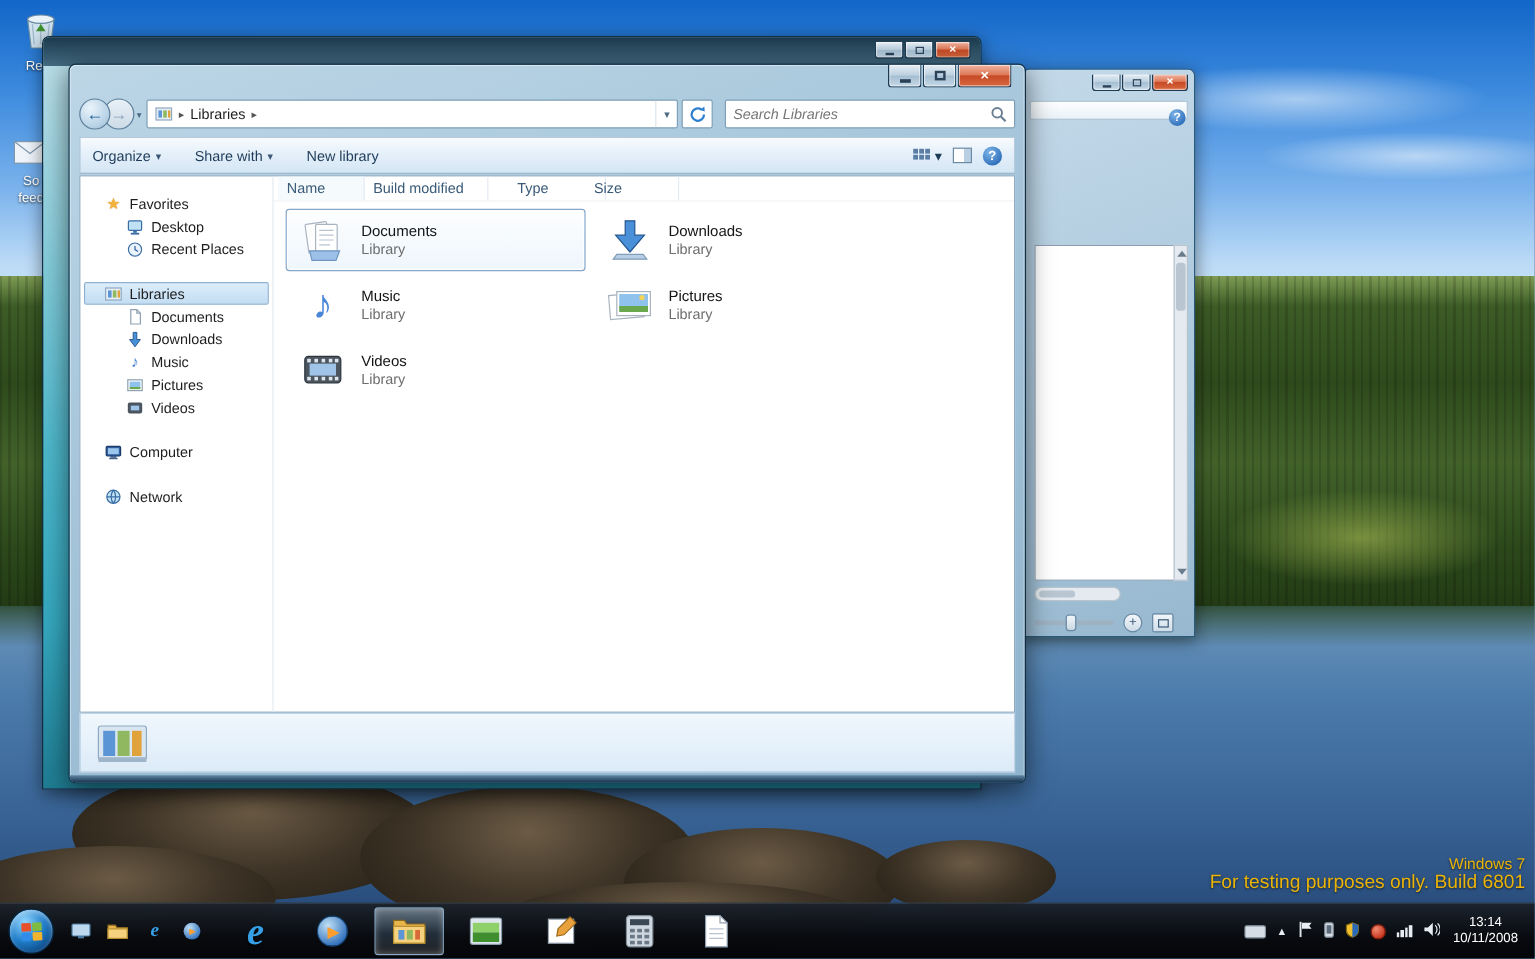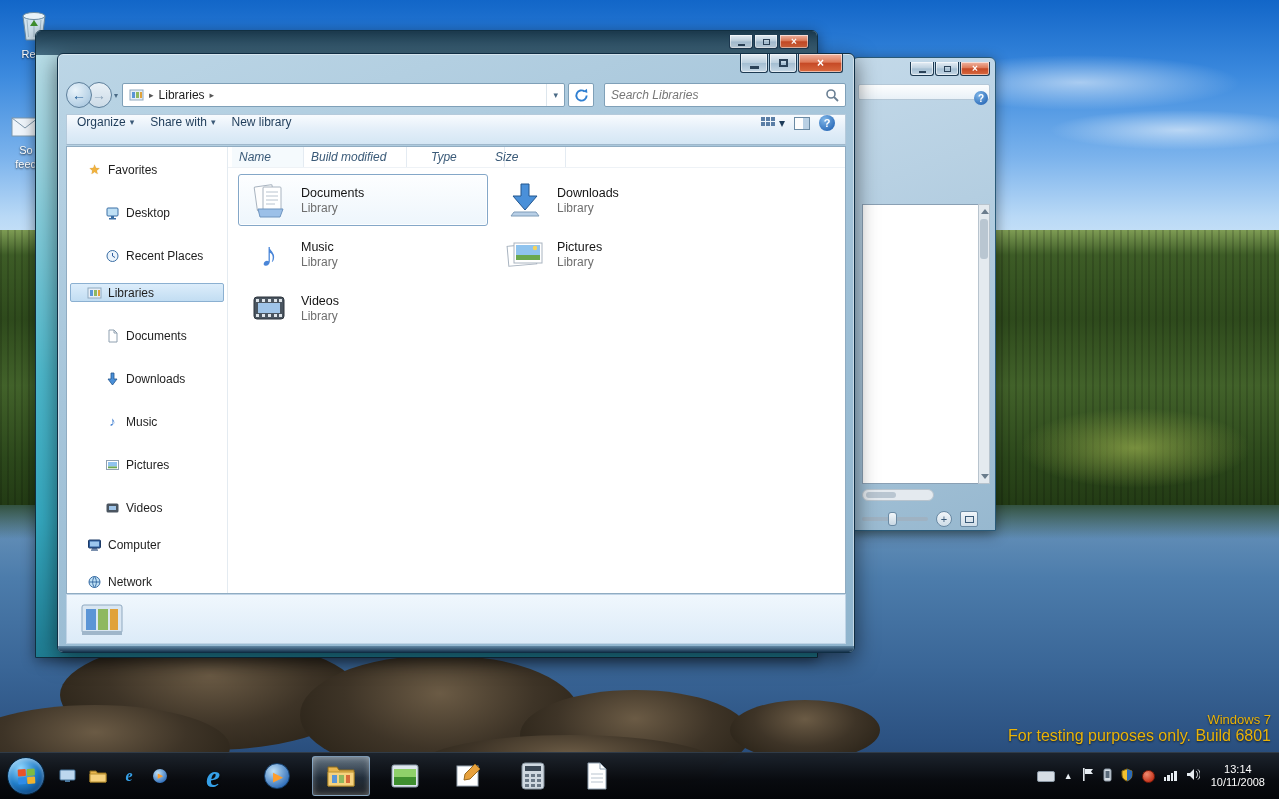--- a/index.html
+++ b/index.html
@@ -112,44 +112,44 @@
   .rfbtn { width:26px; height:24px; margin-left:3px; background:#fff; border:1px solid #7fa0b8; border-radius:2px;
     display:flex; align-items:center; justify-content:center; flex:0 0 auto; }
   .search { width:242px; height:24px; margin-left:10px; background:#fff; border:1px solid #7fa0b8; border-radius:2px;
     display:flex; align-items:center; padding:0 6px; flex:0 0 auto; }
   .search input { border:none; outline:none; flex:1; min-width:0; background:transparent;
     font:italic 12px "Liberation Sans", sans-serif; color:#b91c1c; }
   .search input::placeholder { color:#767676; font-style:italic; }
 
   .cmdbar { position:absolute; top:60px; left:8px; right:8px; height:31px;
     background:linear-gradient(#f8fbfe,#e4eff9 48%,#d4e6f4); border:1px solid #b5cadb; border-bottom-color:#9fb8cc;
-    display:flex; align-items:flex-start; padding:0 10px; gap:16px; color:#1e3c5a; }
+    display:flex; align-items:center; padding:0 10px; gap:28px; color:#1e3c5a; }
   .cmditem { display:flex; align-items:center; gap:4px; }
   .cmditem .dd { font-size:9px; color:#3c5a78; }
   .cmd-right { margin-left:auto; display:flex; align-items:center; gap:9px; }
   .viewsbtn { display:flex; align-items:center; gap:3px; }
   .panebtn i { display:block; width:16px; height:13px; border:1px solid #6a8aa4; background:linear-gradient(90deg,#fdfdfd 60%, #b9d0e4 60%); }
   .helpbtn { width:16px; height:16px; border-radius:50%; background:radial-gradient(circle at 35% 30%, #7fb6e8, #2a6ab8 80%);
     color:#fff; font-size:11px; font-weight:bold; display:flex; align-items:center; justify-content:center; }
 
   .mainarea { position:absolute; top:92px; left:8px; right:8px; bottom:58px;
     background:#fff; border:1px solid #90acc2; display:flex; }
   .navpane { width:161px; flex:0 0 auto; border-right:1px solid #e4ebf1; padding-top:13px; overflow:hidden; }
   .nav-row { display:flex; align-items:center; gap:6px; height:19px; padding-left:20px; white-space:nowrap; }
-  .nav-row.child { padding-left:38px;margin-top:24px; }
+  .nav-row.child { padding-left:38px; }
   .nav-row.sel { background:linear-gradient(#dcedfb,#c2ddf2); border:1px solid #8bb0d1; border-radius:2px;
     margin:0 3px; padding-left:16px; height:19px; }
   .nav-gap { height:18px; }
   .mi { width:15px; height:14px; flex:0 0 auto; display:inline-flex; align-items:center; justify-content:center; }
   .gl-star { color:#f2b23c; font-size:13px; text-shadow:0 0 1px #b97f14; }
   .gl-note { color:#3f7ed0; font-size:13px; }
   .gl-note-big { color:#4a86d8; font-size:34px; line-height:34px; }
 
   .filepane { flex:1; position:relative; overflow:hidden; }
-  .colhead { position:absolute; left:0; right:0; top:0; height:21px; border-bottom:1px solid #eef2f6;font-style:italic; }
+  .colhead { position:absolute; left:0; right:0; top:0; height:21px; border-bottom:1px solid #eef2f6; }
   .col { position:absolute; top:0; height:20px; line-height:20px; font-size:12px; color:#3a5a78;
     padding-left:7px; border-right:1px solid #e4ebf2; }
   .col.c-name { left:4px;  width:72px; background:#f5fafd; }
   .col.c-date { left:76px; width:103px; }
   .col.c-type { left:196px; width:81px; }
   .col.c-size { left:260px; width:78px; }
 
   .fitem { position:absolute; width:250px; height:52px; display:flex; align-items:center; gap:8px;
     padding:4px 6px; border:1px solid transparent; border-radius:3px; }
   .fitem.sel { border-color:#84a7c8; background:linear-gradient(#fdfeff,#eef6fc);

